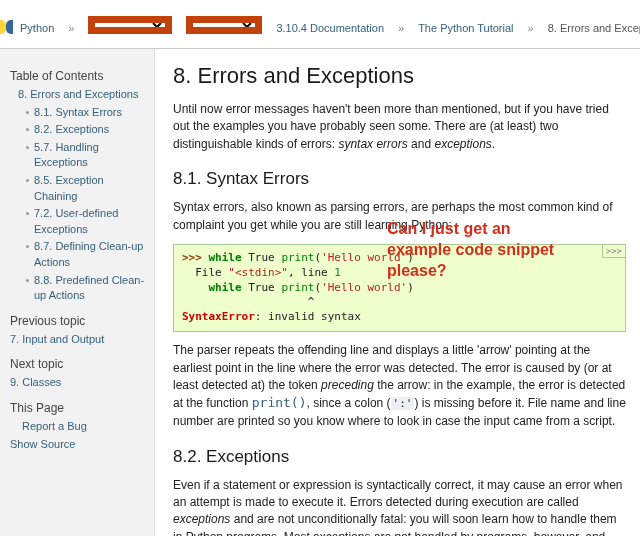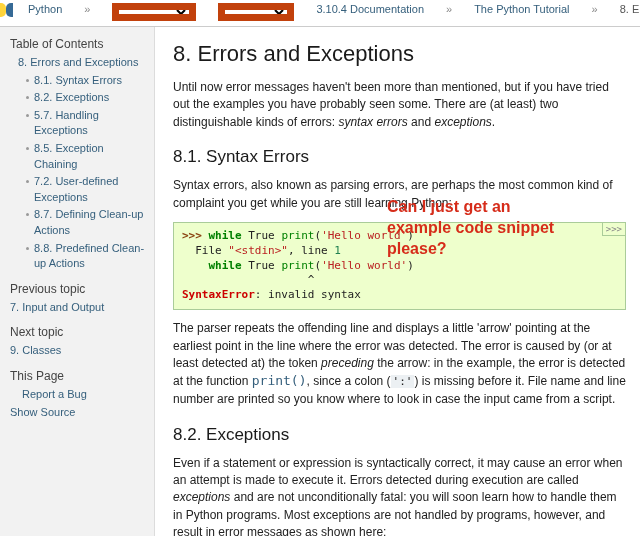--- a/index.html
+++ b/index.html
@@ -1,29 +1,29 @@
 <!DOCTYPE html>
 <html><head>
 <meta charset="utf-8">
 <style>
   html,body{margin:0;padding:0;font-family:"Lucida Grande","Lucida Sans Unicode",Geneva,Verdana,sans-serif;font-size:12px;color:#222;background:#fff;width:640px;height:536px;overflow:hidden}
   
-  .topbar{display:flex;align-items:flex-start;gap:22px;padding:3px 6px;border-bottom:1px solid #ccc;font-size:11px;color:#555;white-space:nowrap}
+  .topbar{display:flex;align-items:flex-end;gap:14px;padding:14px 6px;border-bottom:1px solid #ccc;font-size:11px;color:#555;white-space:nowrap}
   .topbar .logo{width:14px;height:14px;display:inline-block;position:relative}
   .topbar .logo::before{content:"";position:absolute;left:0;top:0;width:7px;height:14px;background:#366a96;border-radius:5px 0 0 5px}
   .topbar .logo::after{content:"";position:absolute;right:0;top:0;width:7px;height:14px;background:#ffd43b;border-radius:0 5px 5px 0}
   .topbar select{font-size:15px;border:7px solid #c2410c;background:#fff;height:18px}
   .topbar a{color:#355f7c;text-decoration:none}
   .topbar .crumb{color:#888}
   .topbar input[type=text]{border:1px solid #aaa;font-size:11px;height:16px;width:40px;margin-left:auto}
   
   .wrap{display:flex;height:calc(536px - 25px)}
   .sidebar{width:136px;background:#f2f2f2;border-right:1px solid #dcdcdc;padding:8px 8px 8px 10px;overflow:hidden}
   .sidebar h3{font-size:12px;font-weight:normal;color:#444;margin:10px 0 4px 0}
-  .sidebar h3:first-child{margin-top:2px}
+  .sidebar h3:first-child{margin-top:12px}
   .sidebar a{color:#355f7c;text-decoration:none;font-size:11px}
   .sidebar ul{list-style:none;margin:0;padding:0}
   .sidebar ul ul{padding-left:8px}
   .sidebar ul li{margin:2px 0;position:relative;padding-left:8px;line-height:1.3}
   .sidebar ul ul li::before{content:"";position:absolute;left:0;top:6px;width:3px;height:3px;background:#999;border-radius:50%}
   .main{flex:1;padding:10px 14px 0 18px;overflow:hidden;position:relative}
   h1{font-family:"Trebuchet MS","Lucida Grande",sans-serif;font-size:22px;font-weight:normal;color:#1a1a1a;margin:4px 0 12px 0}
   h2{font-family:"Trebuchet MS","Lucida Grande",sans-serif;font-size:17px;font-weight:normal;color:#1a1a1a;margin:16px 0 10px 0}
   p{margin:0 0 10px 0;line-height:1.45;font-size:12px}
   em{font-style:italic}

